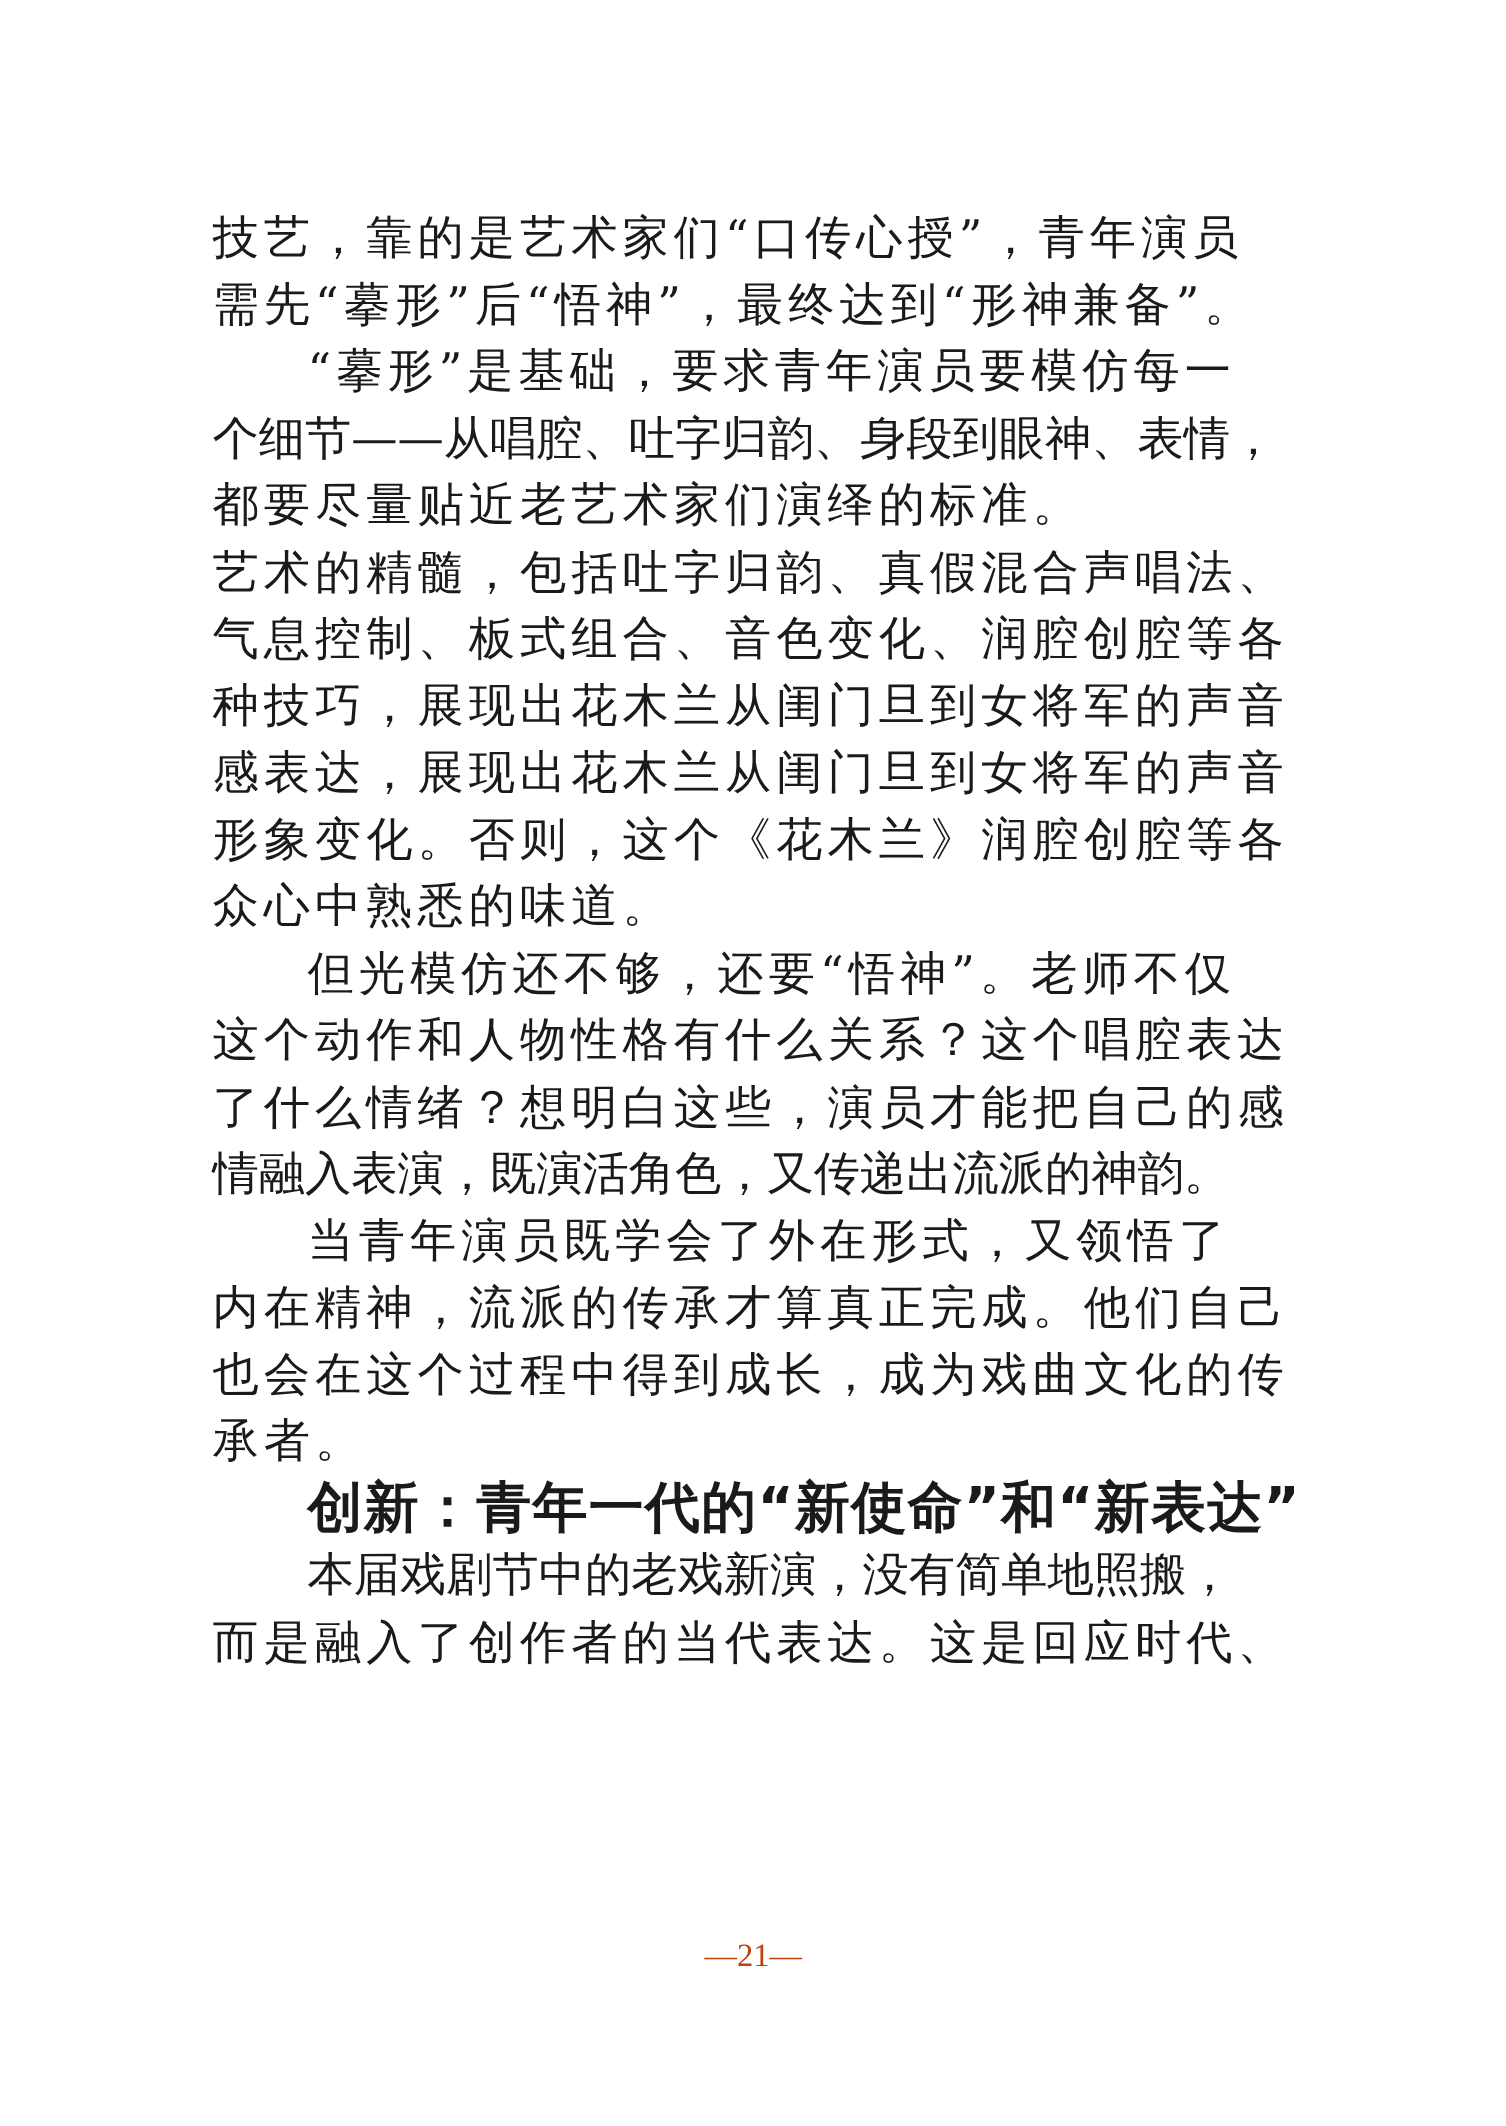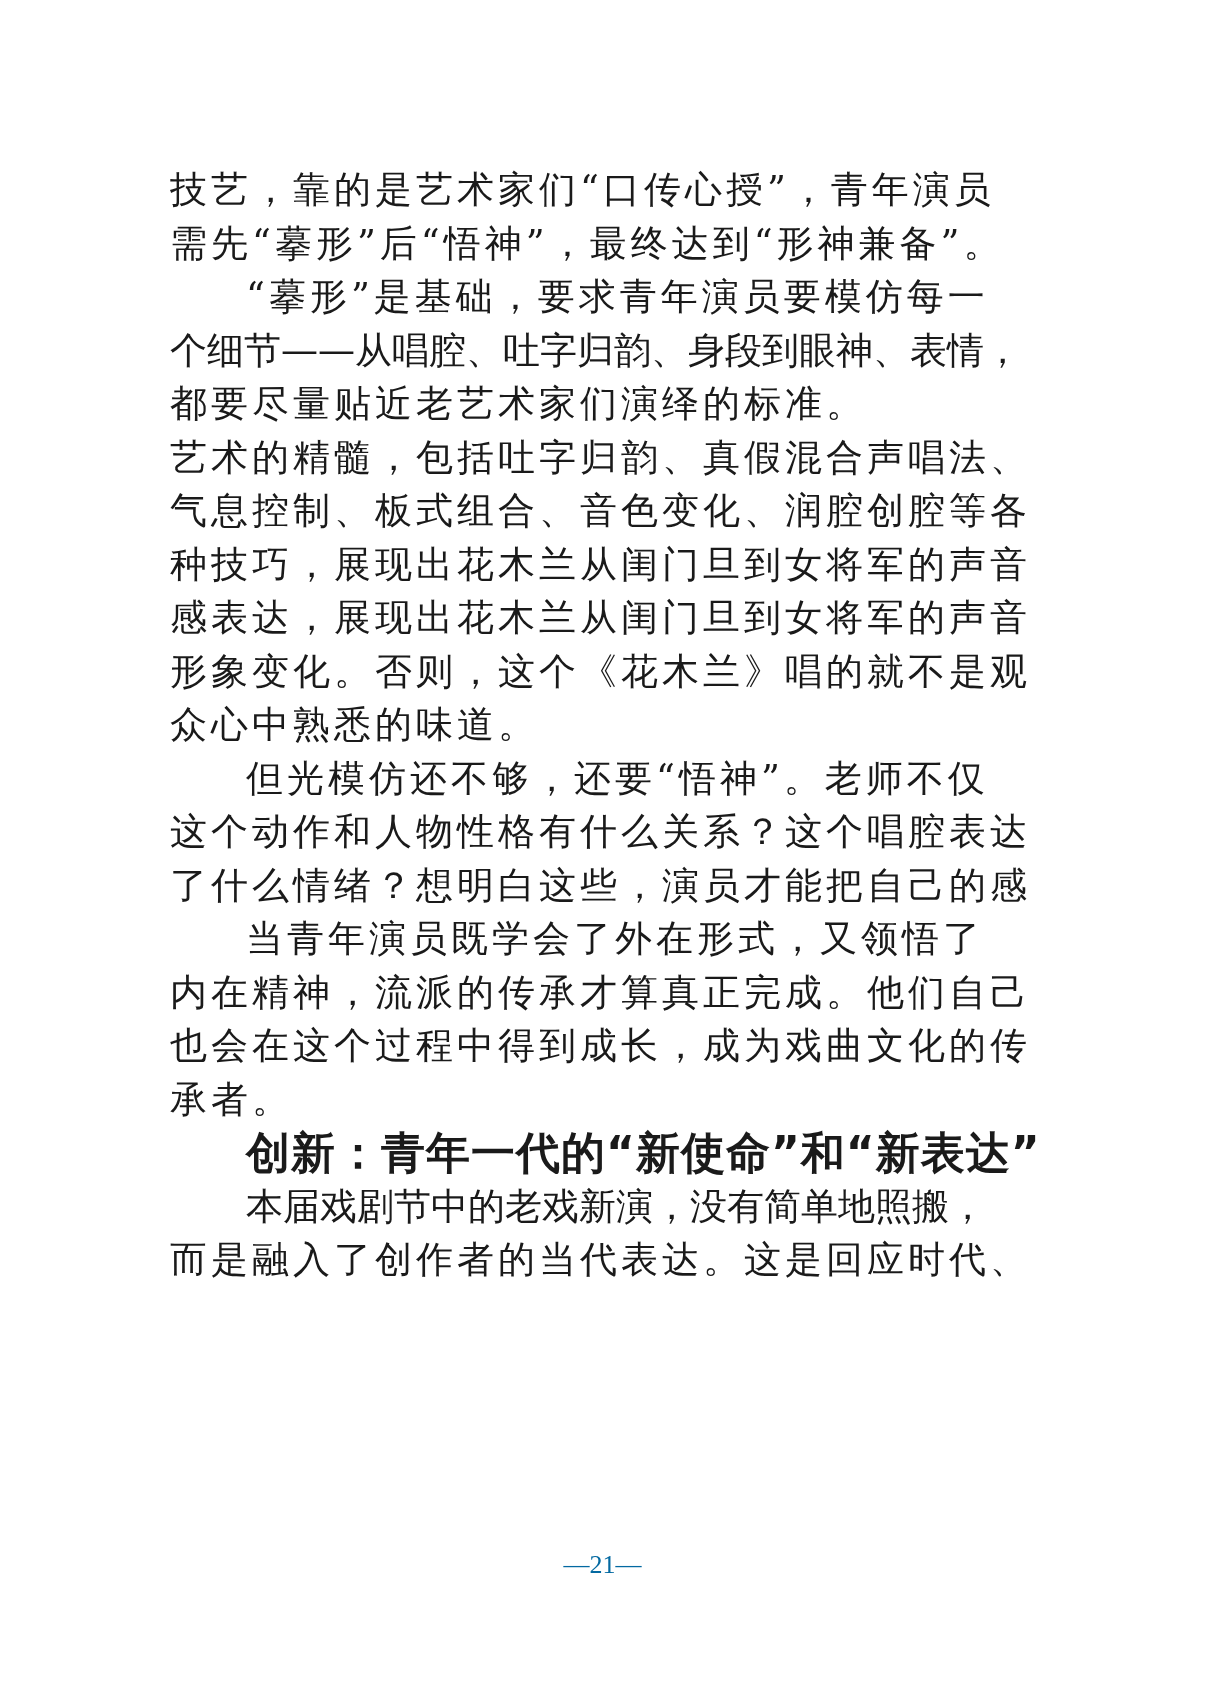--- a/index.html
+++ b/index.html
@@ -46,41 +46,42 @@
       letter-spacing: 1px;
     }
     .page-number {
       position: absolute;
       left: 0;
       width: 1205px;
       top: 1550px;
       text-align: center;
       font-size: 26px;
       font-family: "Liberation Serif", serif;
-      color: #0369a1;
+      color: #c2410c;
     }
   </style>
 </head>
 <body>
 
 <div class="page">
   <div class="line">技艺，靠的是艺术家们“口传心授”，青年演员</div>
   <div class="line">需先“摹形”后“悟神”，最终达到“形神兼备”。</div>
   <div class="line indent">“摹形”是基础，要求青年演员要模仿每一</div>
   <div class="line tight">个细节——从唱腔、吐字归韵、身段到眼神、表情，</div>
   <div class="line">都要尽量贴近老艺术家们演绎的标准。</div>
   <div class="line">艺术的精髓，包括吐字归韵、真假混合声唱法、</div>
   <div class="line">气息控制、板式组合、音色变化、润腔创腔等各</div>
   <div class="line">种技巧，展现出花木兰从闺门旦到女将军的声音</div>
   <div class="line">感表达，展现出花木兰从闺门旦到女将军的声音</div>
-  <div class="line">形象变化。否则，这个《花木兰》唱的就不是观</div>
+  <div class="line">形象变化。否则，这个《花木兰》润腔创腔等各</div>
   <div class="line">众心中熟悉的味道。</div>
   <div class="line indent">但光模仿还不够，还要“悟神”。老师不仅</div>
   <div class="line">这个动作和人物性格有什么关系？这个唱腔表达</div>
   <div class="line">了什么情绪？想明白这些，演员才能把自己的感</div>
+  <div class="line tight">情融入表演，既演活角色，又传递出流派的神韵。</div>
   <div class="line indent">当青年演员既学会了外在形式，又领悟了</div>
   <div class="line">内在精神，流派的传承才算真正完成。他们自己</div>
   <div class="line">也会在这个过程中得到成长，成为戏曲文化的传</div>
   <div class="line">承者。</div>
   <div class="heading">创新：青年一代的“新使命”和“新表达”</div>
   <div class="line indent tight">本届戏剧节中的老戏新演，没有简单地照搬，</div>
   <div class="line">而是融入了创作者的当代表达。这是回应时代、</div>
 </div>
 
 <div class="page-number">—21—</div>

